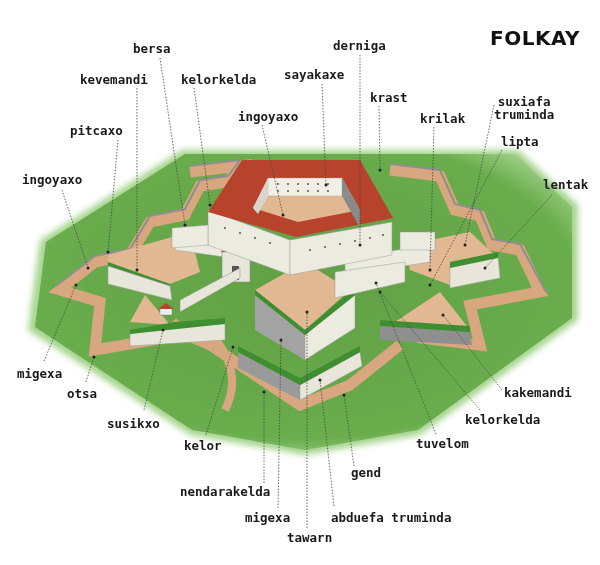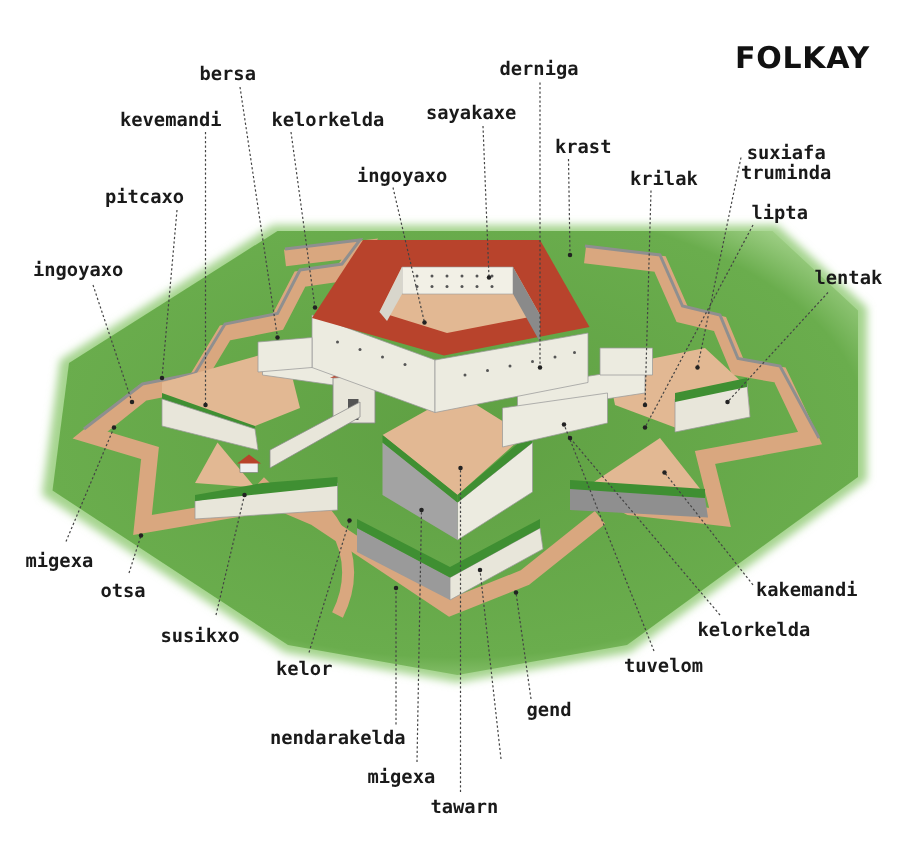--- a/index.html
+++ b/index.html
@@ -206,18 +206,19 @@
   <div class="label" style="left:543px;top:178px">lentak</div>
   <div class="label" style="left:70px;top:124px">pitcaxo</div>
   <div class="label" style="left:22px;top:173px">ingoyaxo</div>
   <div class="label" style="left:17px;top:367px">migexa</div>
   <div class="label" style="left:67px;top:387px">otsa</div>
   <div class="label" style="left:107px;top:417px">susikxo</div>
   <div class="label" style="left:184px;top:439px">kelor</div>
   <div class="label" style="left:180px;top:485px">nendarakelda</div>
   <div class="label" style="left:245px;top:511px">migexa</div>
   <div class="label" style="left:287px;top:531px">tawarn</div>
+  <div class="label" style="left:331px;top:511px">abduefa truminda</div>
   <div class="label" style="left:351px;top:466px">gend</div>
   <div class="label" style="left:416px;top:437px">tuvelom</div>
   <div class="label" style="left:465px;top:413px">kelorkelda</div>
   <div class="label" style="left:504px;top:386px">kakemandi</div>
 
 </div>
 
 </body></html>

